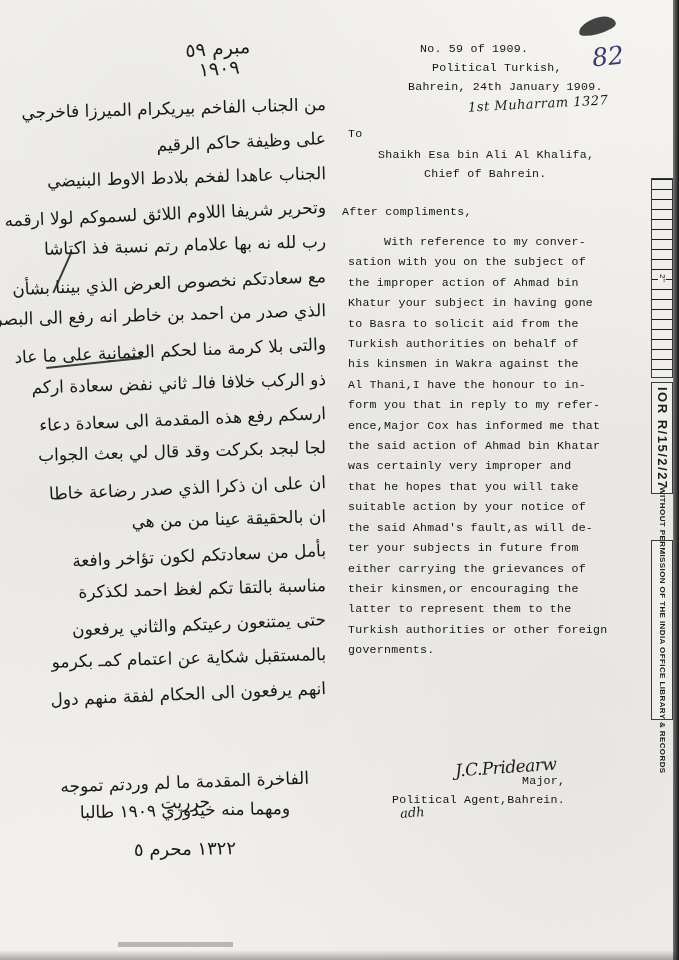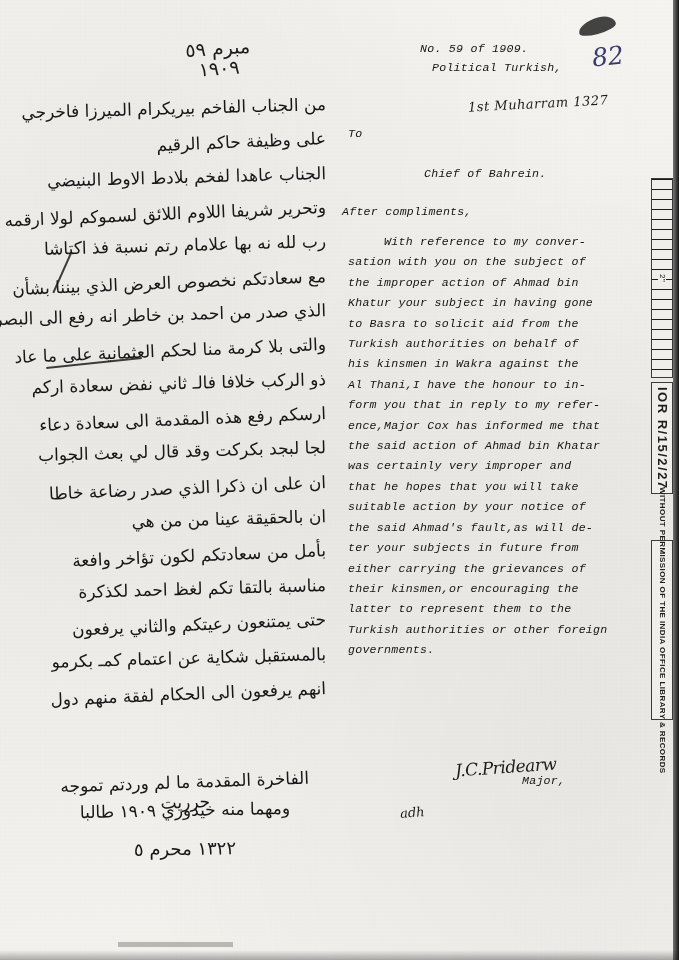--- a/index.html
+++ b/index.html
@@ -96,21 +96,20 @@
 
   
   .typed {
     position: absolute;
     font-family: "Liberation Mono", monospace;
     color: #141414;
     font-size: 11.6px;
     line-height: 18.6px;
     letter-spacing: 0.25px;
     white-space: pre-wrap;
-    font-style: italic;
   }
   .t-refno { left: 420px; top: 40px; }
   .t-agency { left: 432px; top: 59px; }
   .t-place { left: 408px; top: 78px; }
   .t-to { left: 348px; top: 125px; text-align: right; }
   .t-addr { left: 378px; top: 146px; }
   .t-chief { left: 398px; top: 165px; margin-left: 26px; }
   .t-after { left: 342px; top: 203px; }
   .t-body {
     left: 348px; top: 232px;
@@ -222,24 +221,26 @@
 
   <div class="blot"></div>
 
   <div class="hand h-date-ar">
     <div style="white-space:pre-line;">مبرم ٥٩
 ١٩٠٩</div>
   </div>
 
   <div class="typed t-refno">No. 59 of 1909.</div>
   <div class="typed t-agency">Political Turkish,</div>
+  <div class="typed t-place">Bahrein, 24th January 1909.</div>
   <div class="hand h-hijri">1st Muharram 1327</div>
   <div class="hand h-stamp-no">82</div>
 
   <div class="typed t-to">To</div>
+  <div class="typed t-addr">Shaikh Esa bin Ali Al Khalifa,</div>
   <div class="typed t-chief">Chief of Bahrein.</div>
   <div class="typed t-after">After compliments,</div>
 
   <div class="typed t-body">     With reference to my conver-
 sation with you on the subject of
 the improper action of Ahmad bin
 Khatur your subject in having gone
 to Basra to solicit aid from the
 Turkish authorities on behalf of
 his kinsmen in Wakra against the
@@ -253,20 +254,21 @@
 the said Ahmad's fault,as will de-
 ter your subjects in future from
 either carrying the grievances of
 their kinsmen,or encouraging the
 latter to represent them to the
 Turkish authorities or other foreign
 governments.</div>
 
   <div class="hand h-sig">J.C.Pridearw</div>
   <div class="typed t-major">Major,</div>
+  <div class="typed t-agent">Political Agent,Bahrein.</div>
   <div class="hand h-sig2">adh</div>
 
   <div class="arabic-col">
     <div class="ar-line">من الجناب الفاخم بيريكرام الميرزا فاخرجي</div>
     <div class="ar-line">على وظيفة حاكم الرقيم</div>
     <div class="ar-line">الجناب عاهدا لفخم بلادط الاوط البنيضي</div>
     <div class="ar-line">وتحرير شريفا اللاوم اللائق لسموكم لولا ارقمه</div>
     <div class="ar-line">رب لله نه بها علامام رتم نسبة فذ اكتاشا</div>
     <div class="ar-line">مع سعادتكم نخصوص العرض الذي بيننا بشأن</div>
     <div class="ar-line">الذي صدر من احمد بن خاطر انه رفع الى البصرة</div>

